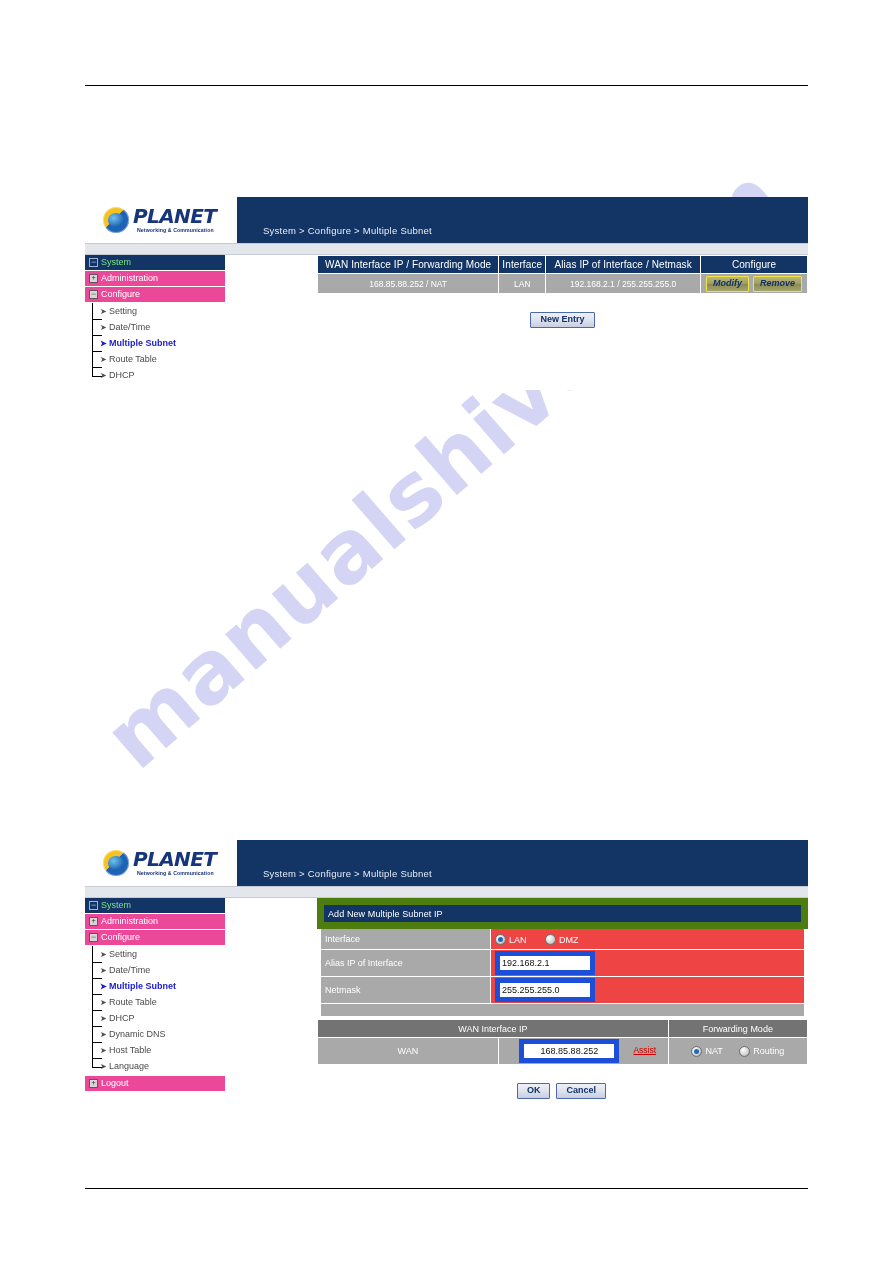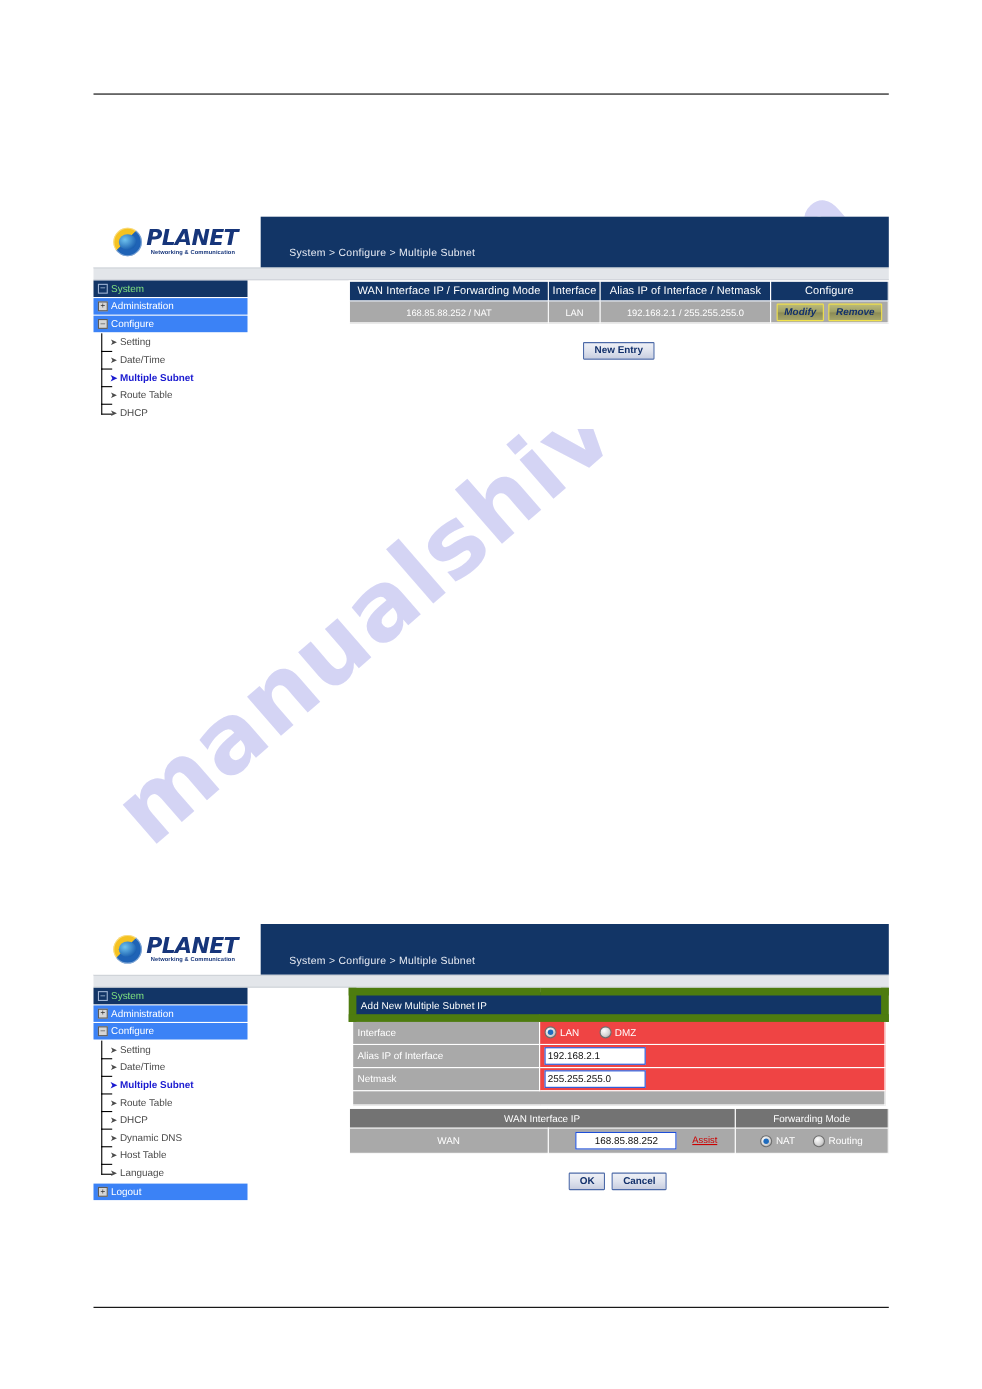--- a/index.html
+++ b/index.html
@@ -148,21 +148,21 @@
     position: relative;
     padding-left: 4px;
     box-sizing: border-box;
   }
   .nav-row.head {
     background: #123566;
     color: #7fe07f;
     margin-bottom: 1px;
   }
   .nav-row.group {
-    background: #3b82f6;
+    background: #ec4899;
     color: #ffffff;
     margin-bottom: 1px;
   }
   .nav-row .expander {
     display: inline-block;
     width: 7px; height: 7px;
     line-height: 6px;
     text-align: center;
     font-size: 7px;
     border: 1px solid #5a5a5a;
@@ -308,21 +308,21 @@
     margin-top: 32px;
   }
   table.form td.spacer {
     background: #a9a9a9;
     height: 10px;
     border: 1px solid #ffffff;
   }
   .txtbox {
     display: inline-block;
     background: #ffffff;
-    border: 1px solid #1d4ed8;
+    border: 5px solid #1d4ed8;
     font-size: 9px;
     color: #111;
     height: 12px;
     line-height: 12px;
     padding: 1px 2px;
     width: 86px;
     font-family: "Liberation Sans", sans-serif;
     vertical-align: middle;
     box-sizing: content-box;
   }

